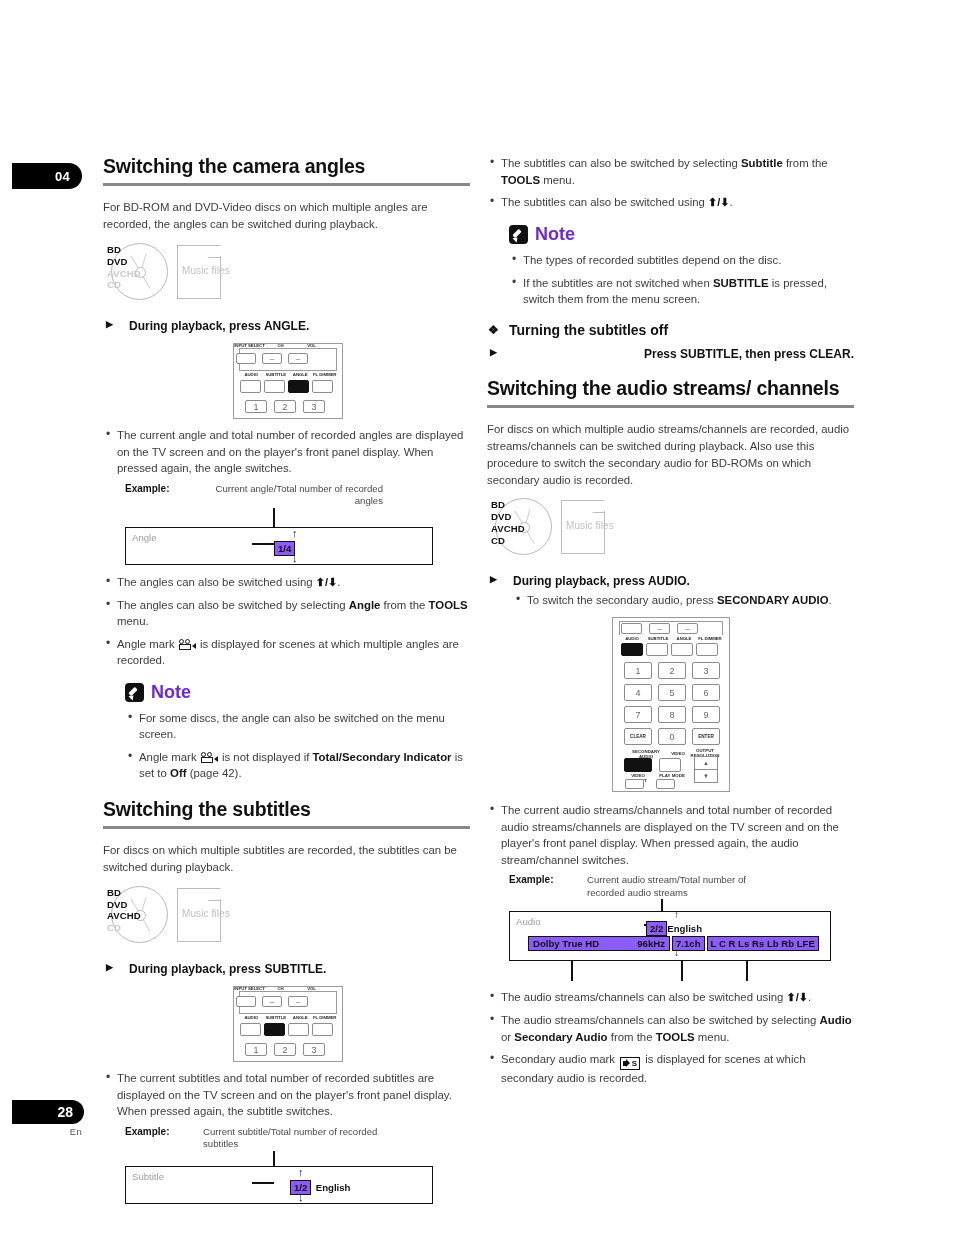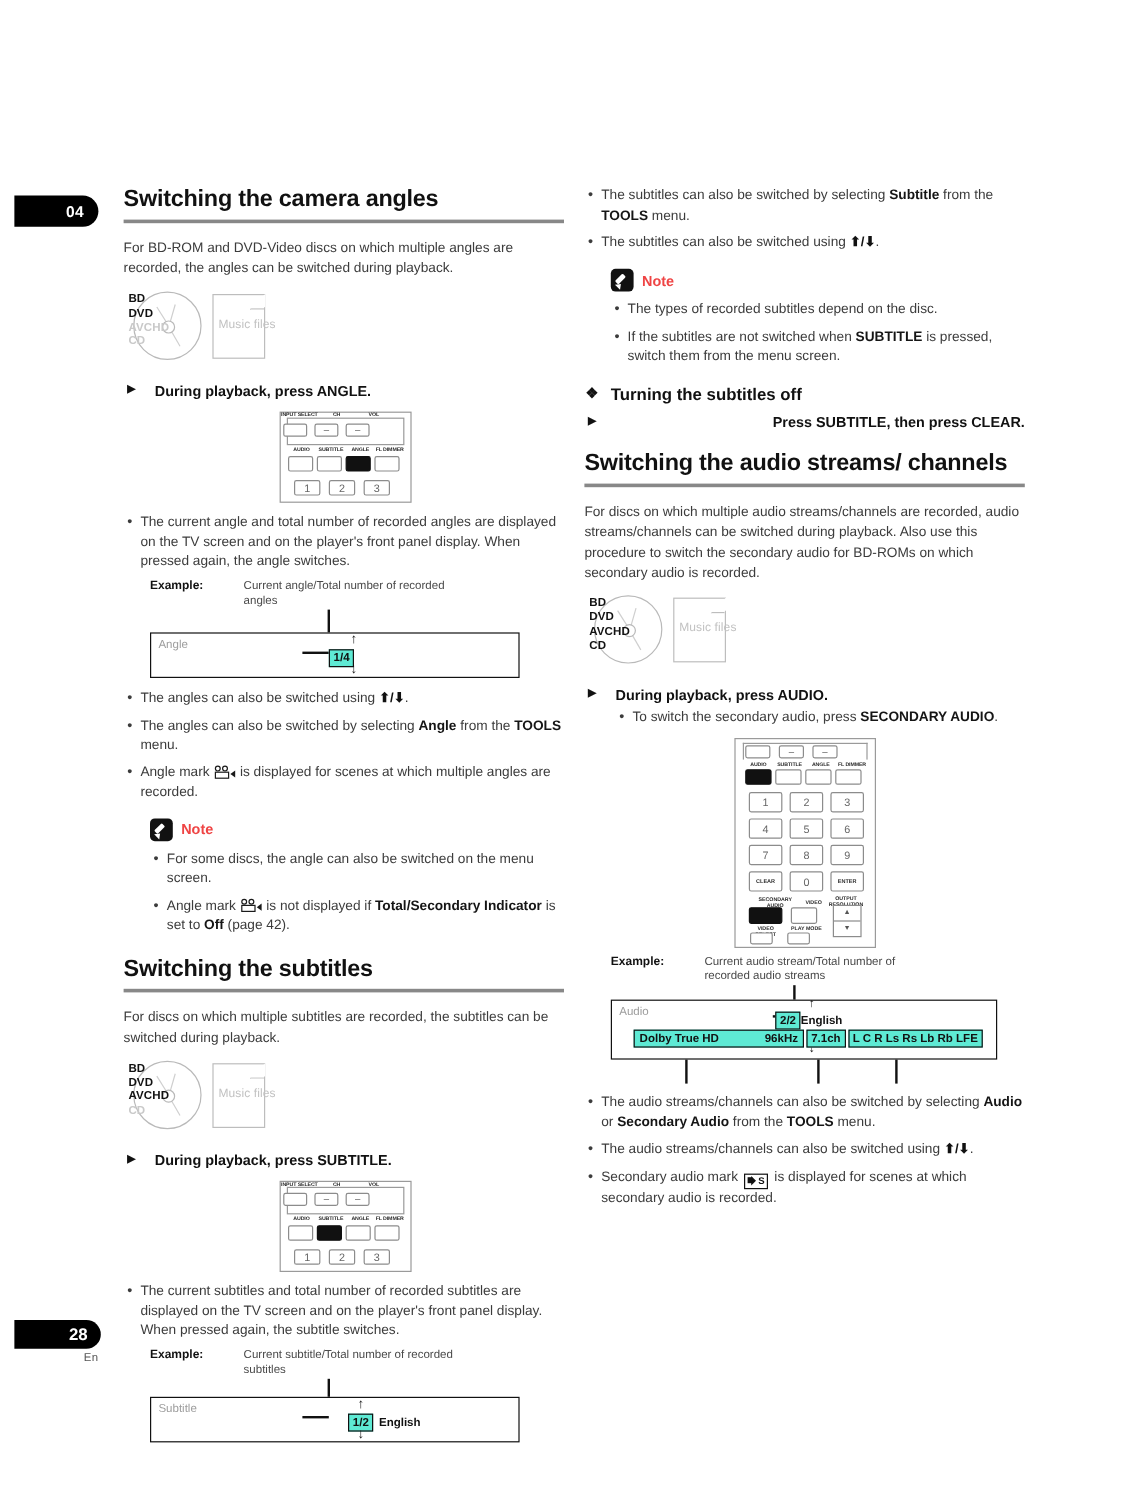--- a/index.html
+++ b/index.html
@@ -93,21 +93,21 @@
     content:""; position:absolute; left:4px; top:12px;
     width:0; height:0; border-left:3px solid transparent;
     border-right:3px solid transparent; border-bottom:4px solid #fff;
     transform:rotate(45deg);
   }
   .note-icon:after {
     content:""; position:absolute; left:5.5px; top:4px;
     width:4px; height:9px; background:#fff; transform:rotate(45deg);
     border-radius:1px;
   }
-  .note-title { font-size:12px; font-weight:bold; color:#ef4444; }
+  .note-title { font-size:18px; font-weight:bold; color:#6d28d9; }
   .note-body { margin-left:22px; }
 
   
   .disc-row { position:relative; height:64px; margin:8px 0 4px 4px; }
   .disc {
     position:absolute; left:4px; top:0;
     width:55px; height:55px; border-radius:50%;
     border:1.4px solid #b9b9b9; background:#fff;
   }
   .disc .hub {
@@ -200,21 +200,21 @@
 
   
   .example-wrap { margin:6px 0 8px 22px; position:relative; }
   .example-label { font-size:10px; font-weight:bold; color:#111; }
   .example-caption {
     font-size:9.6px; color:#4a4a4a; line-height:1.3;
   }
   .disp-box { border:1.5px solid #111; background:#fff; position:relative; box-sizing:border-box; }
   .disp-title { position:absolute; left:6px; top:4px; font-size:9.6px; color:#9d9d9d; }
   .chip {
-    border:1.5px solid #111; background:#5eead4; font-size:9.6px; font-weight:bold;
+    border:1.5px solid #111; background:#8b5cf6; font-size:9.6px; font-weight:bold;
     color:#111; padding:0px 3px; display:inline-block; line-height:13px;
   }
   .val-line { font-size:9.6px; font-weight:bold; color:#111; }
   .leader { position:absolute; background:#111; }
 
   
   .cam-mark {
     display:inline-block; width:17px; height:11px; position:relative;
     vertical-align:-2px; margin:0 1px;
   }
@@ -309,21 +309,21 @@
       </div>
     </div>
 
     <ul class="bl" style="margin-top:8px;">
       <li>The current angle and total number of recorded angles are displayed on the TV screen and on the player's front panel display. When pressed again, the angle switches.</li>
     </ul>
 
     <div class="example-wrap">
       <div style="display:flex; align-items:flex-start;">
         <div class="example-label" style="width:78px;">Example:</div>
-        <div class="example-caption" style="width:180px;">Current angle/Total number of recorded angles</div>
+        <div class="example-caption" style="width:180px;text-align:right;">Current angle/Total number of recorded angles</div>
       </div>
       <div style="position:relative; height:22px;">
         <div class="leader" style="left:148px; top:0px; width:1.6px; height:22px;"></div>
       </div>
       <div class="disp-box" style="width:308px; height:38px; position:relative; margin-top:-3px;">
         <div class="disp-title">Angle</div>
         <div class="leader" style="left:126px; top:15.5px; width:22px; height:1.6px;"></div>
         <div style="position:absolute; left:148px; top:10px;">
           <span class="chip">1/4</span>
         </div>
@@ -536,20 +536,23 @@
         </div>
         <div style="position:absolute; left:9px; top:155px; width:32px; text-align:center; font-size:4.4px; font-weight:bold; color:#2a2a2a;">VIDEO SELECT</div>
         <div style="position:absolute; left:43px; top:155px; width:32px; text-align:center; font-size:4.4px; font-weight:bold; color:#2a2a2a;">PLAY MODE</div>
         <div style="position:absolute; left:12px; top:161px; display:flex; gap:12px;">
           <div class="rbtn" style="width:19px;height:10px;"></div>
           <div class="rbtn" style="width:19px;height:10px;"></div>
         </div>
       </div>
     </div>
 
+    <ul class="bl" style="margin-top:10px;">
+      <li>The current audio streams/channels and total number of recorded audio streams/channels are displayed on the TV screen and on the player's front panel display. When pressed again, the audio stream/channel switches.</li>
+    </ul>
 
     <div class="example-wrap">
       <div style="display:flex; align-items:flex-start;">
         <div class="example-label" style="width:78px;">Example:</div>
         <div class="example-caption" style="width:190px;">Current audio stream/Total number of recorded audio streams</div>
       </div>
       <div style="position:relative; height:14px;">
         <div class="leader" style="left:152px; top:0px; width:1.6px; height:14px;"></div>
       </div>
       <div class="disp-box" style="width:322px; height:50px; position:relative; margin-top:-2px;">
@@ -570,19 +573,19 @@
         </div>
       </div>
       <div style="position:relative; height:20px;">
         <div class="leader" style="left:62px; top:0; width:1.6px; height:20px;"></div>
         <div class="leader" style="left:172px; top:0; width:1.6px; height:20px;"></div>
         <div class="leader" style="left:237px; top:0; width:1.6px; height:20px;"></div>
       </div>
     </div>
 
     <ul class="bl" style="margin-top:4px;">
+      <li>The audio streams/channels can also be switched using <span class="arrow-ud">⬆/⬇</span>.</li>
       <li>The audio streams/channels can also be switched by selecting <b>Audio</b> or <b>Secondary Audio</b> from the <b>TOOLS</b> menu.</li>
-      <li>The audio streams/channels can also be switched using <span class="arrow-ud">⬆/⬇</span>.</li>
       <li>Secondary audio mark <span class="sa-mark"><span class="spk"></span>S</span> is displayed for scenes at which secondary audio is recorded.</li>
     </ul>
 
   </div>
 </div>
 
 </body></html>

